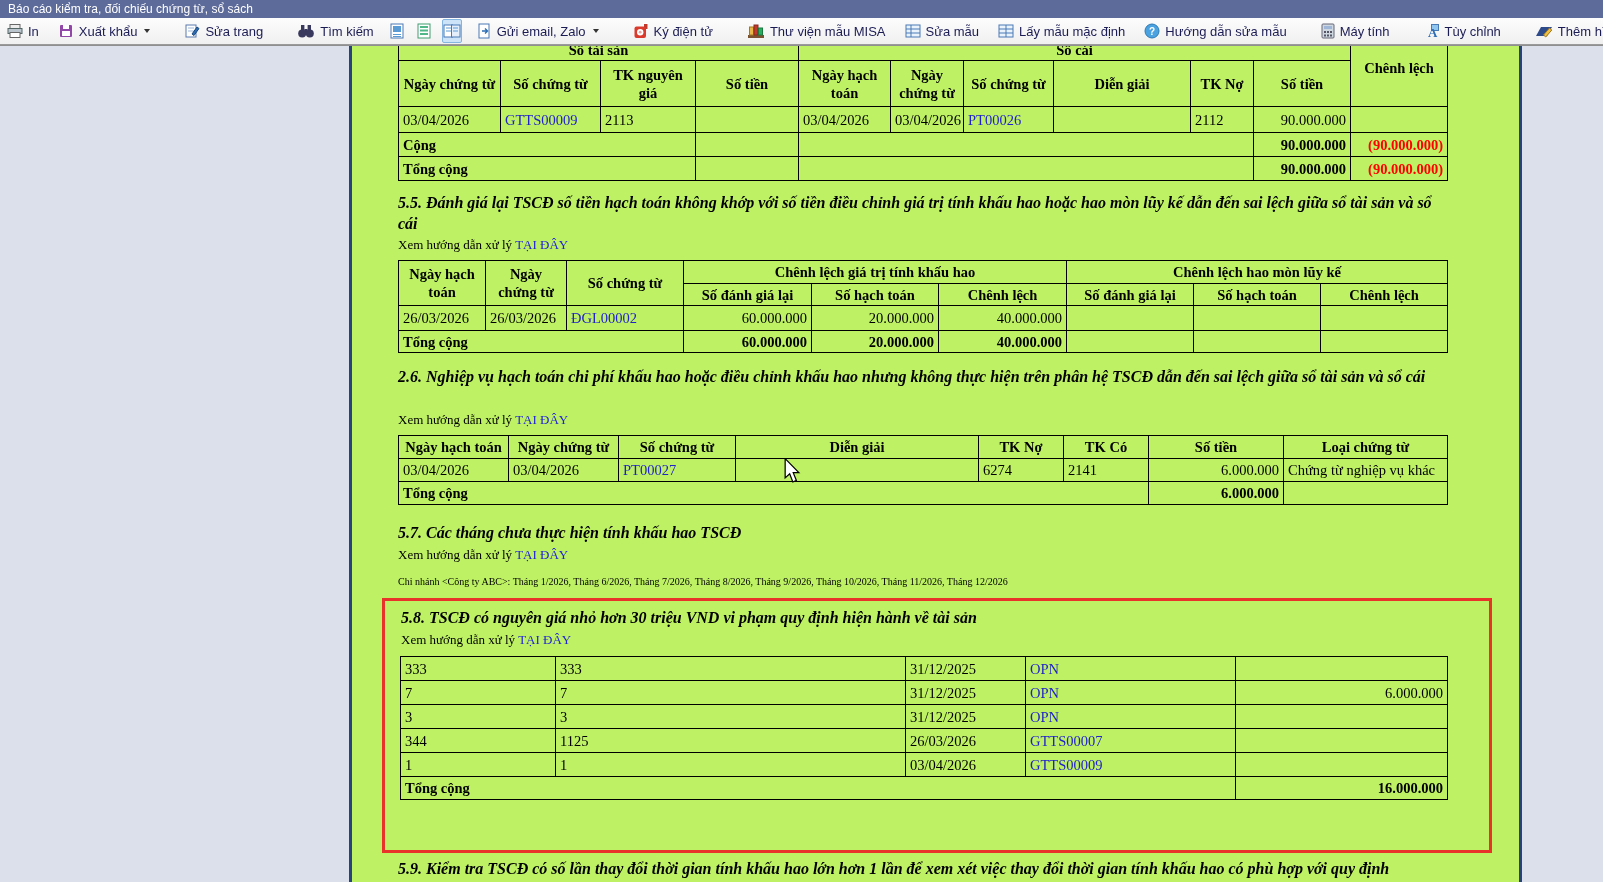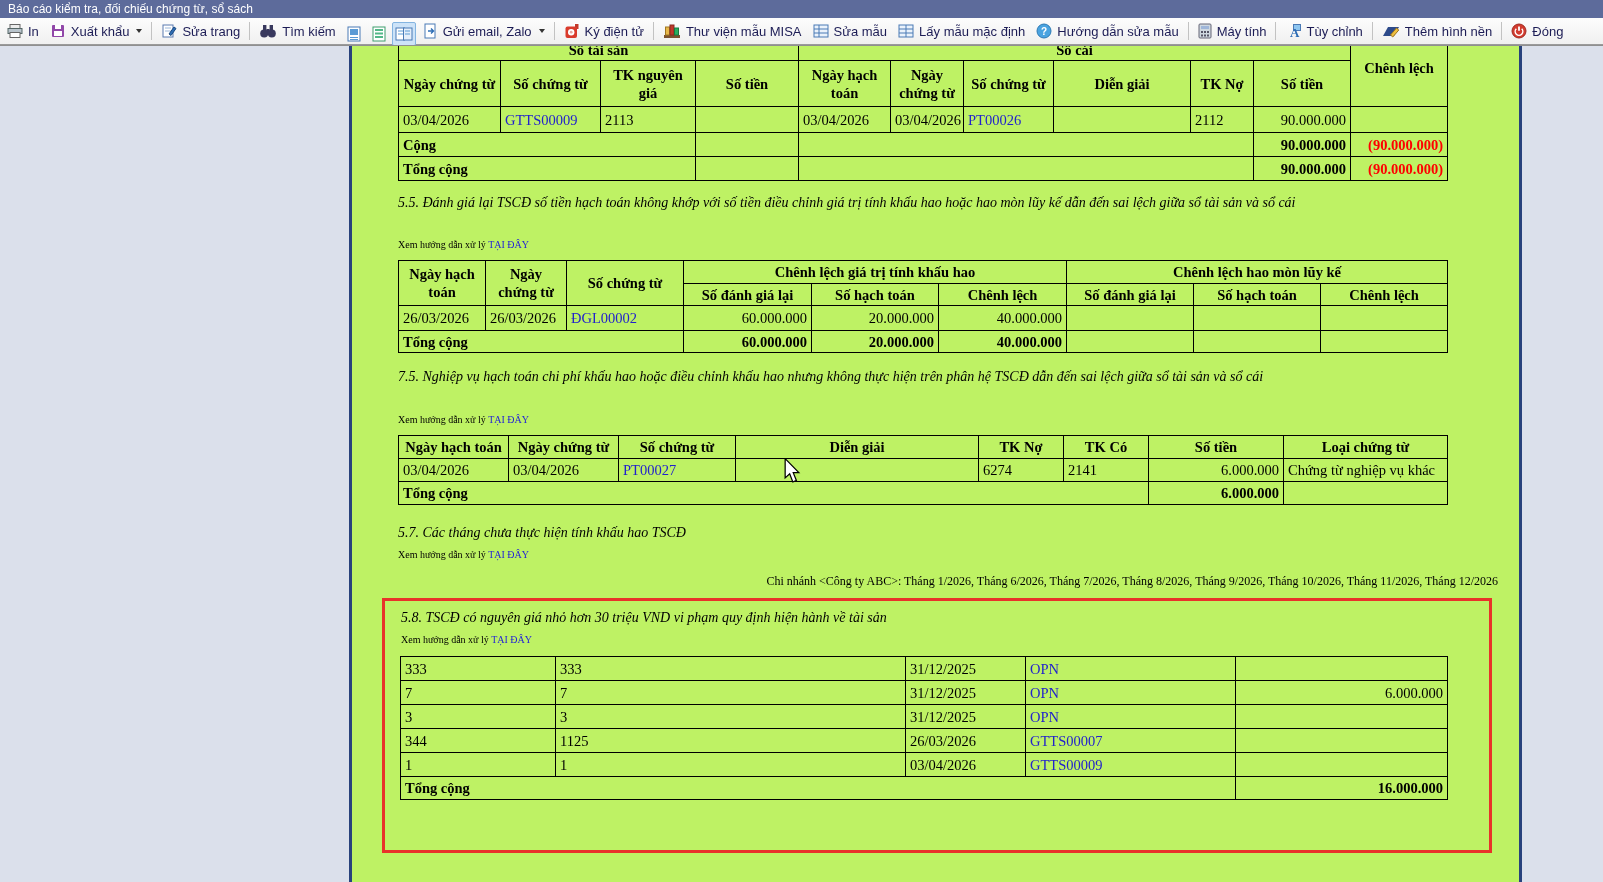--- a/index.html
+++ b/index.html
@@ -1,40 +1,40 @@
 <!DOCTYPE html>
 <html><head>
 <meta charset="utf-8">
 <style>
   html,body{margin:0;padding:0;background:#dbe0eb;}
   .root{position:relative;width:1603px;height:882px;overflow:hidden;background:#dbe0eb;font-family:"Liberation Sans",sans-serif;}
   .titlebar{position:absolute;top:0;left:0;width:100%;height:18px;background:#5d6b9b;color:#fff;font-size:12px;line-height:18px;padding-left:8px;box-sizing:border-box;}
-  .toolbar{position:absolute;top:18px;left:0;width:100%;height:27px;background:linear-gradient(#fdfdfd,#f0f0f0);border-bottom:1px solid #9a9a9a;box-sizing:border-box;display:flex;padding:4px 2px;gap:1px;font-size:13px;color:#1c1c55;white-space:nowrap;}
+  .toolbar{position:absolute;top:18px;left:0;width:100%;height:27px;background:linear-gradient(#fdfdfd,#f0f0f0);border-bottom:1px solid #9a9a9a;box-sizing:border-box;display:flex;align-items:center;padding:4px 2px;gap:9px;font-size:13px;color:#1c1c55;white-space:nowrap;}
   .tb-btn{display:flex;align-items:center;gap:5px;padding:2px 5px;border-radius:2px;cursor:default;}
   .tb-sep{width:1px;height:18px;background:#c2c2c2;margin:0 3px;}
   .caret{width:0;height:0;border-left:3.5px solid transparent;border-right:3.5px solid transparent;border-top:4px solid #333;margin-left:2px;}
   .view-btn{display:flex;align-items:center;justify-content:center;width:22px;height:22px;border:1px solid transparent;border-radius:2px;}
   .view-btn.sel{background:#cde3f8;border:1px solid #84b4e0;}
   .ticon{display:flex;align-items:center;}
   .content{position:absolute;top:45px;left:0;right:0;bottom:0;border-top:1px solid #8f8f8f;}
   .page{position:absolute;top:0;left:349px;width:1167px;height:837px;background:#bef264;border-left:3px solid #28427c;border-right:3px solid #28427c;overflow:hidden;font-family:"Liberation Serif","DejaVu Serif",serif;color:#000;}
   .blk{position:absolute;}
   table{border-collapse:collapse;table-layout:fixed;font-size:14.5px;font-family:"Liberation Serif","DejaVu Serif",serif;}
   td,th{border:1px solid #000;padding:0 4px;overflow:hidden;vertical-align:middle;line-height:18px;}
   th{font-weight:bold;text-align:center;}
   .num{text-align:right;}
   .ctr{text-align:left;}
   .code{color:#2222cc;}
   .neg{color:#ff0000;}
   .bold{font-weight:bold;}
   .grp td{vertical-align:bottom;text-align:center;font-weight:bold;padding-bottom:1px;}
-  .sec-title{font-size:14px;font-weight:normal;font-style:italic;line-height:21px;}
-  .guide{font-size:10px;line-height:19px;}
+  .sec-title{font-size:16px;font-weight:bold;font-style:italic;line-height:21px;}
+  .guide{font-size:13px;line-height:19px;}
   .link{color:#2323d6;cursor:pointer;}
-  .note{font-size:12px;line-height:19px;text-align:right;}
+  .note{font-size:10px;line-height:19px;}
   .redbox{position:absolute;border:3px solid #e8332a;box-sizing:border-box;}
   .t58 tr.dd td{border-top:1px dotted #666;}
   .t58 tr.sum td{border-top:1px solid #000;}
   .cursor{position:absolute;pointer-events:none;}
 </style>
 </head>
 <body>
 
 <div class="root">
 
@@ -351,21 +351,21 @@
           <td class="num bold">60.000.000</td>
           <td class="num bold">20.000.000</td>
           <td class="num bold">40.000.000</td>
           <td></td>
           <td></td>
           <td></td>
         </tr>
       </tbody>
         </table>
 
-      <div class="blk sec-title" style="top:320px;left:46px;width:1049px;">7.5. Nghiệp vụ hạch toán chi phí khấu hao hoặc điều chỉnh khấu hao nhưng không thực hiện trên phân hệ TSCĐ dẫn đến sai lệch giữa sổ tài sản và sổ cái</div>
+      <div class="blk sec-title" style="top:320px;left:46px;width:1049px;">2.6. Nghiệp vụ hạch toán chi phí khấu hao hoặc điều chỉnh khấu hao nhưng không thực hiện trên phân hệ TSCĐ dẫn đến sai lệch giữa sổ tài sản và sổ cái</div>
       <div class="blk guide" style="top:364px;left:46px;">
         <span>Xem hướng dẫn xử lý</span>
         <span class="link">TẠI ĐÂY</span>
       </div>
       <table class="blk" style="top:389px;left:46px;width:1049px;">
         <colgroup>
             <col style="width:110px">
             <col style="width:110px">
             <col style="width:117px">
             <col style="width:243px">
@@ -461,20 +461,21 @@
             <td class="num"></td>
           </tr>
           <tr class="sum" style="height:23px">
             <td colspan="4" class="bold">Tổng cộng</td>
             <td class="num bold">16.000.000</td>
           </tr>
         </tbody>
           </table>
       </div>
 
+      <div class="blk sec-title" style="top:812px;left:46px;width:1100px;white-space:nowrap;">5.9. Kiểm tra TSCĐ có số lần thay đổi thời gian tính khấu hao lớn hơn 1 lần để xem xét việc thay đổi thời gian tính khấu hao có phù hợp với quy định</div>
       <div class="blk sec-title" style="top:833px;left:46px;width:1100px;">không</div>
 
     </div>
   </div>
 
   <div class="cursor" style="left:783px;top:458px;">
     <svg width="18" height="26" viewBox="0 0 12 19">
         <path d="M1 0.5 L1 14.5 L4.3 11.6 L6.6 17.5 L9.2 16.4 L6.9 10.7 L11 10.7 Z" fill="#fff" stroke="#000" stroke-width="0.9"></path>
       </svg>
   </div>

